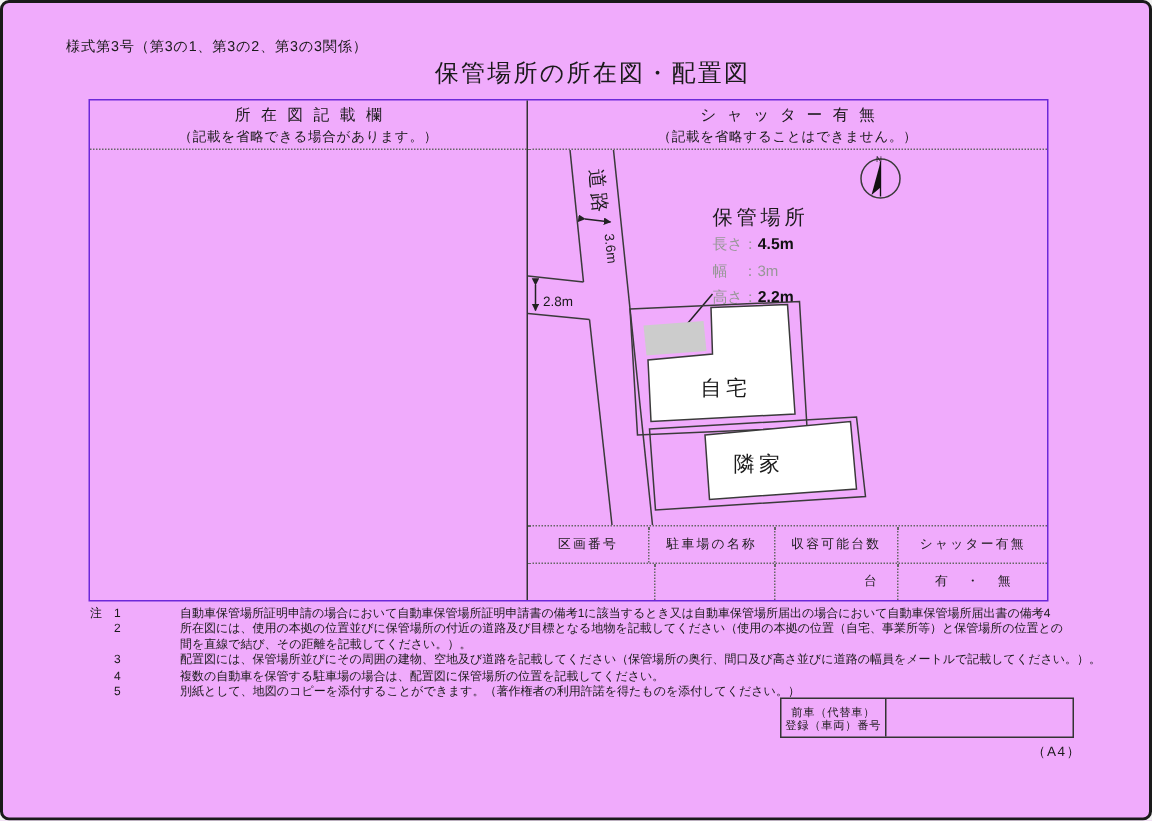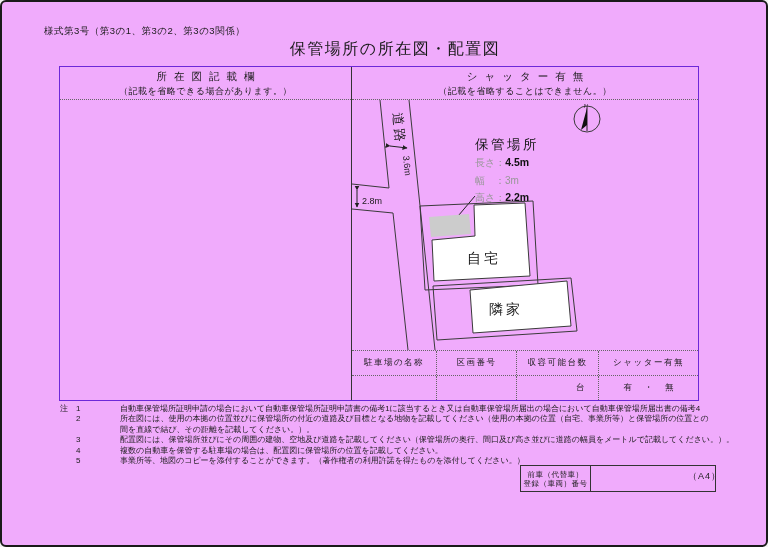--- a/index.html
+++ b/index.html
@@ -29,21 +29,21 @@
   .notes{position:absolute;left:58px;top:402px;width:706px;font-size:8px;line-height:10.4px;}
   .note-row{display:flex;}
   .note-marker{width:16px;flex:none;}
   .note-num{width:16px;flex:none;}
   .note-text{flex:1;white-space:nowrap;overflow:hidden;margin-left:28px;}
   .prev-box{position:absolute;left:518px;top:463px;width:196px;height:27px;border:1px solid #333;
             box-sizing:border-box;display:flex;gap:24px;}
   .prev-label{width:70px;border-right:1px solid #333;box-sizing:border-box;display:flex;flex-direction:column;
               align-items:center;justify-content:center;font-size:7.5px;line-height:9px;letter-spacing:.5px;}
   .prev-value{flex:1;}
-  .paper-size{position:absolute;left:686px;top:468px;font-size:9px;letter-spacing:1px;}
+  .paper-size{position:absolute;left:686px;top:493px;font-size:9px;letter-spacing:1px;}
   text{font-family:"Liberation Sans","DejaVu Sans",sans-serif;fill:#1a1a1a;}
   .spec-label{fill:#979797;} .spec-strong{fill:#111;font-weight:bold;} .spec-gray{fill:#979797;}
 </style>
 </head>
 <body>
 
 <div class="page">
 
   <div class="form-number">様式第3号（第3の1、第3の2、第3の3関係）</div>
   <div class="doc-title">保管場所の所在図・配置図</div>
@@ -109,22 +109,22 @@
           <text x="115" y="163" font-size="14" letter-spacing="3">自宅</text>
 
           <polygon points="81,186 219,178 225,231 85,240" fill="none" stroke="#3a3a3a" stroke-width="1"></polygon>
           <polygon points="118,190 215,181 219,226 121,233" fill="#ffffff" stroke="#3a3a3a" stroke-width="1"></polygon>
           <text x="137" y="214" font-size="14" letter-spacing="3">隣家</text>
         </svg>
       </div>
 
       <div class="placement-table">
         <div class="pt-row hdr">
+          <div class="pt-cell pt-c2">区画番号</div>
           <div class="pt-cell pt-c1">駐車場の名称</div>
-          <div class="pt-cell pt-c2">区画番号</div>
           <div class="pt-cell pt-c3">収容可能台数</div>
           <div class="pt-cell pt-c4">シャッター有無</div>
         </div>
         <div class="pt-row">
           <div class="pt-cell pt-c1"></div>
           <div class="pt-cell pt-c2"></div>
           <div class="pt-cell pt-c3 unit">台</div>
           <div class="pt-cell pt-c4 shutter">有 ・ 無</div>
         </div>
       </div>
@@ -153,21 +153,21 @@
       <span class="note-text">配置図には、保管場所並びにその周囲の建物、空地及び道路を記載してください（保管場所の奥行、間口及び高さ並びに道路の幅員をメートルで記載してください。）。</span>
     </div>
     <div class="note-row">
       <span class="note-marker"></span>
       <span class="note-num">4</span>
       <span class="note-text">複数の自動車を保管する駐車場の場合は、配置図に保管場所の位置を記載してください。</span>
     </div>
     <div class="note-row">
       <span class="note-marker"></span>
       <span class="note-num">5</span>
-      <span class="note-text">事業所等、地図のコピーを添付することができます。（著作権者の利用許諾を得たものを添付してください。）</span>
+      <span class="note-text">別紙として、地図のコピーを添付することができます。（著作権者の利用許諾を得たものを添付してください。）</span>
     </div>
   </div>
 
   <div class="prev-box">
     <div class="prev-label">
       <span>前車（代替車）</span>
       <span>登録（車両）番号</span>
     </div>
     <div class="prev-value"></div>
   </div>

